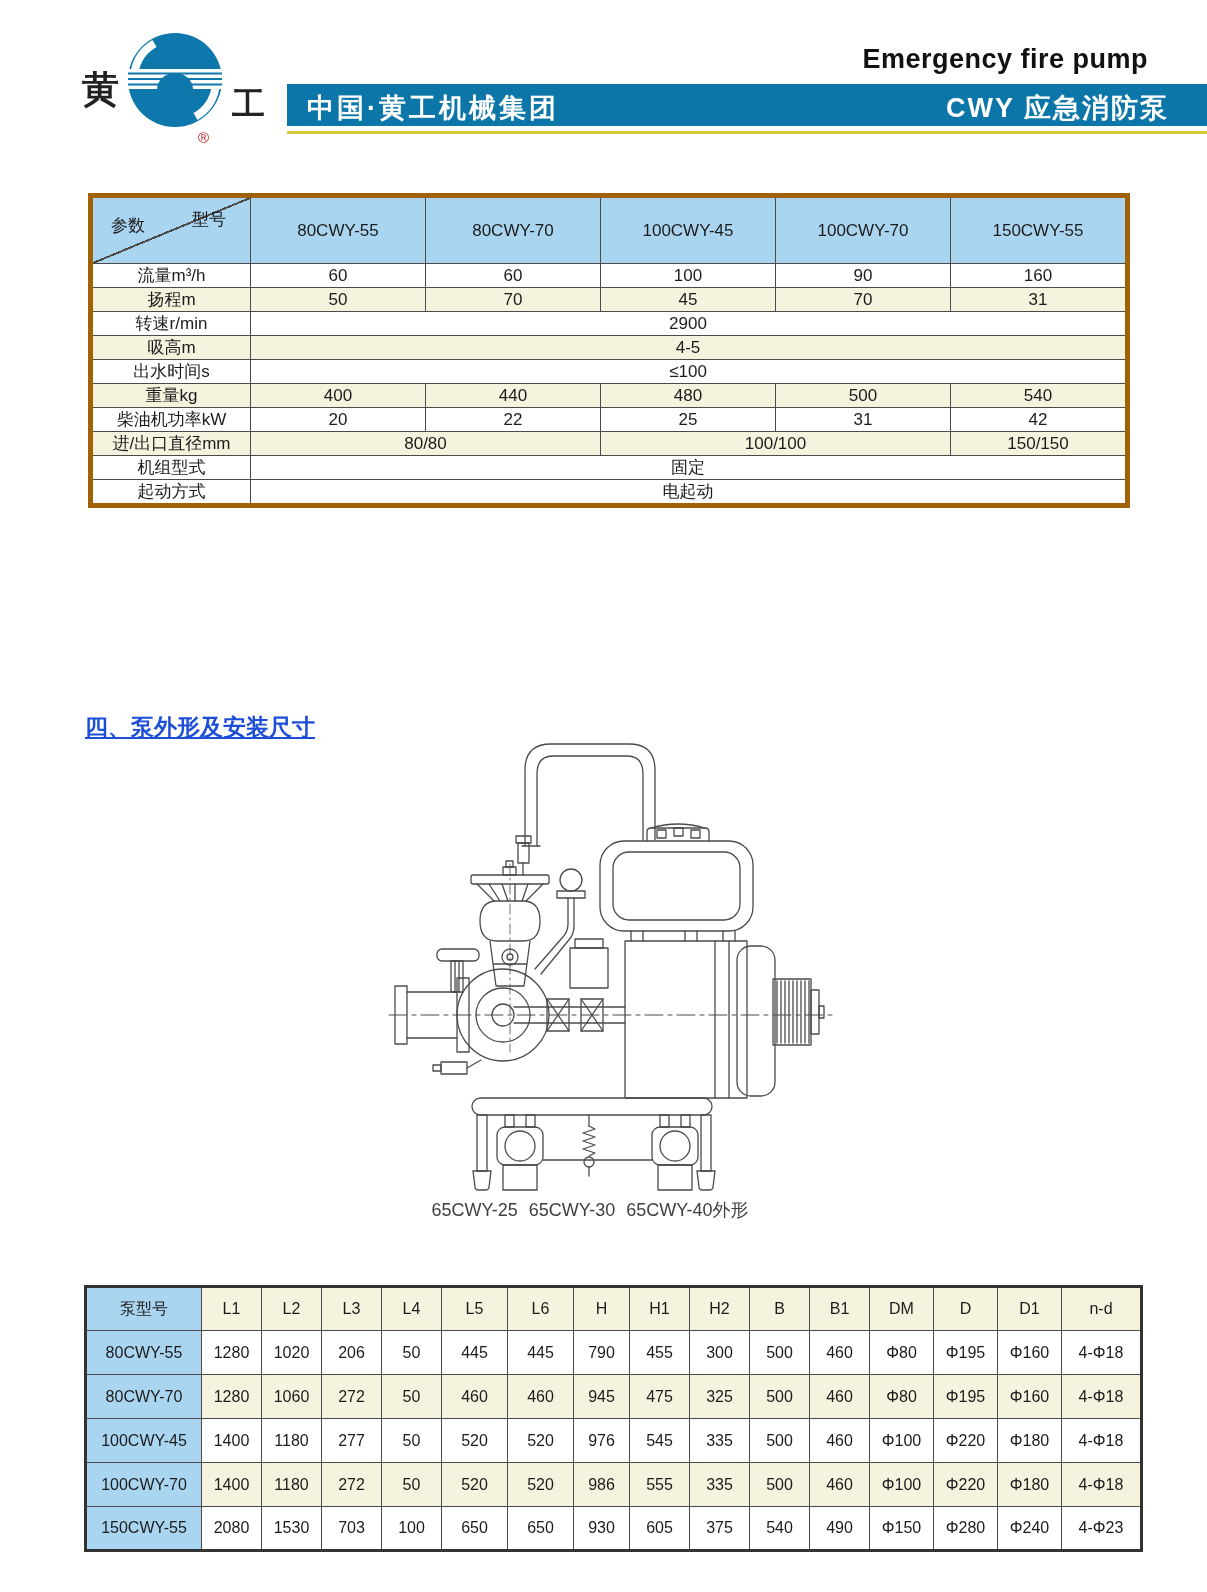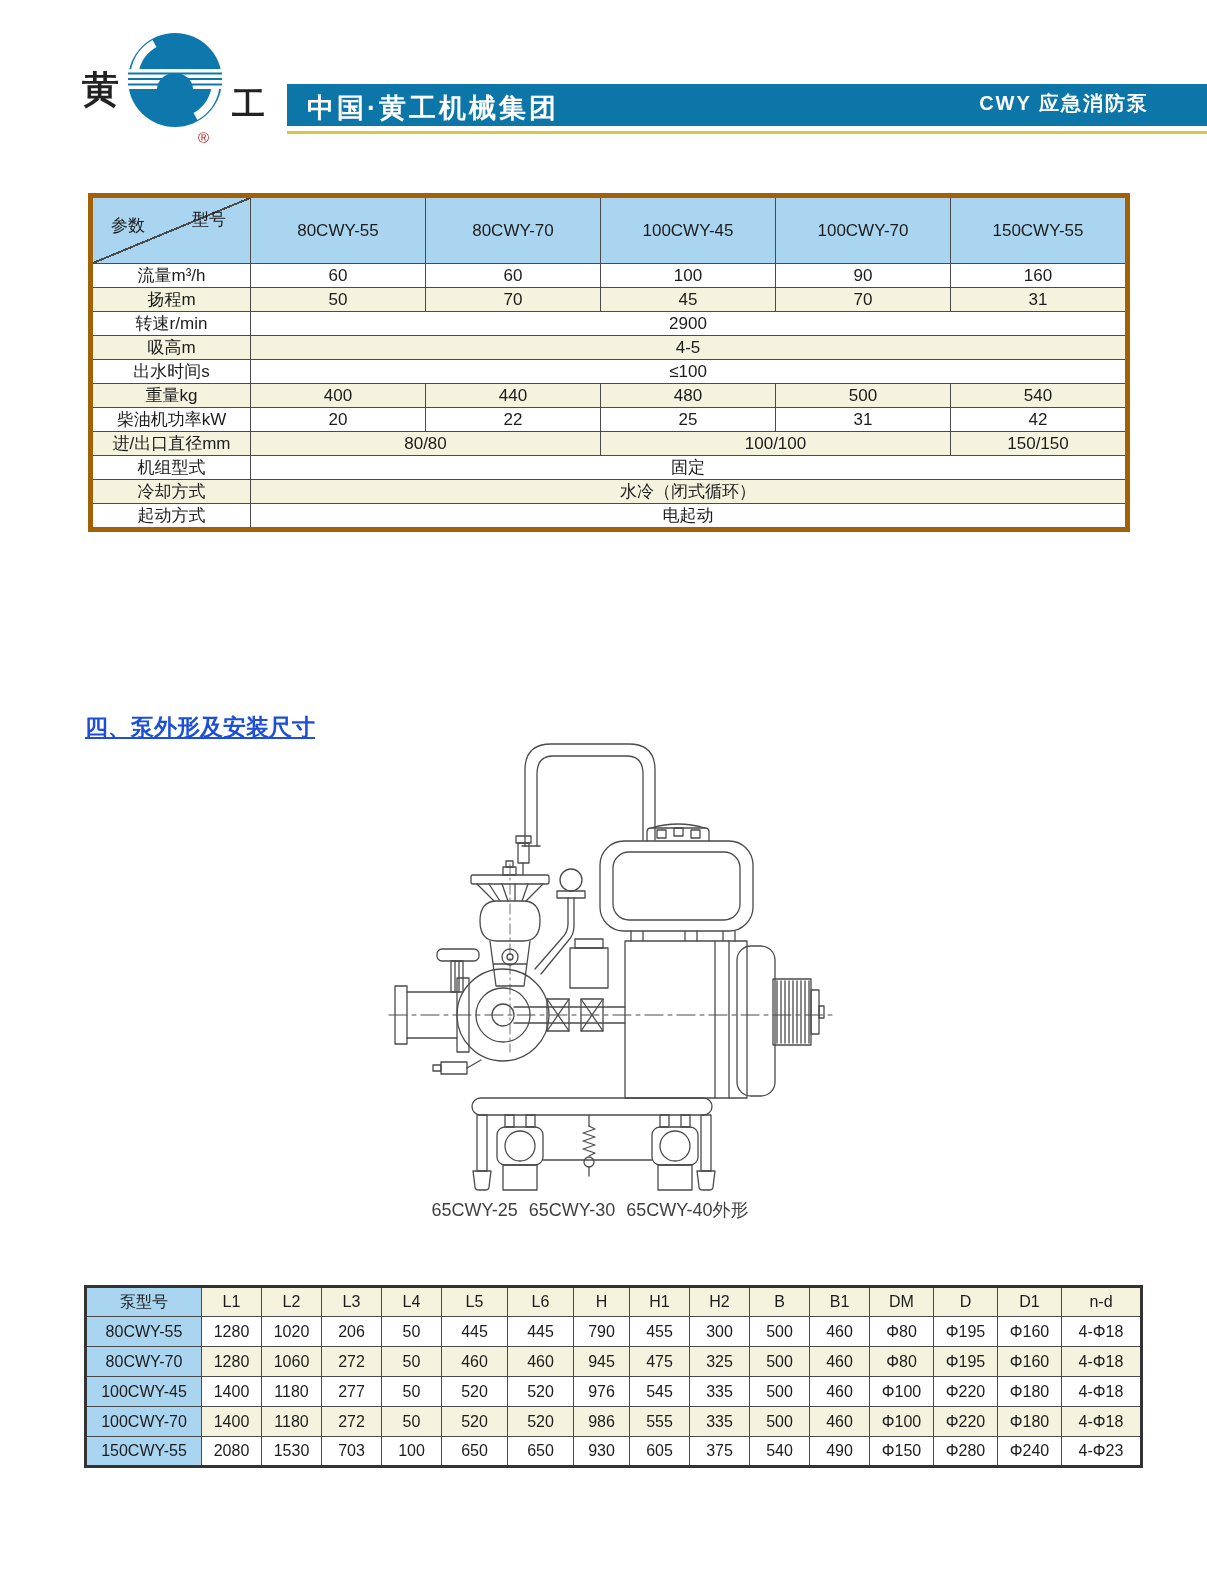--- a/index.html
+++ b/index.html
@@ -14,21 +14,21 @@
     color:#111; letter-spacing:0.5px;
   }
   .banner {
     position:absolute; left:287px; top:84px; right:0; height:42px;
     background:var(--banner-blue); color:#fff;
   }
   .banner-left {
     position:absolute; left:20px; top:6px; font-size:27px; font-weight:bold; letter-spacing:3px;
   }
   .banner-right {
-    position:absolute; right:58px; top:6px; font-size:20px; font-weight:bold; letter-spacing:2px;text-align:center;
+    position:absolute; right:38px; top:6px; font-size:27px; font-weight:bold; letter-spacing:2px;text-align:center;
   }
   .yellow-line {
     position:absolute; left:287px; right:0; top:131px; height:3px;
     background:var(--underline-yellow);
   }
   
   table { border-collapse:collapse; position:absolute; background:#fff; table-layout:fixed; }
   #spec-table { left:88px; top:193px; width:1037px; border:5px solid #a16207; }
   #spec-table td { border:1.6px solid var(--border-dark); text-align:center; font-size:17px; padding:0; }
   #spec-table tr { height:18px; }
@@ -45,41 +45,42 @@
   }
   .c-top    { position:absolute; top:10px; right:24px; font-size:17px; }
   .c-bottom { position:absolute; bottom:26px; left:18px; font-size:17px; }
   
   .section-title { position:absolute; left:85px; top:712px; font-size:23px; font-weight:bold; color:#1d4ed8;text-decoration:underline; }
   .drawing { position:absolute; left:385px; top:724px; width:460px; height:470px; }
   .caption { position:absolute; left:360px; top:1198px; width:460px; text-align:center; font-size:18px; word-spacing:6px; color:#404040; }
   
   #dim-table { left:84px; top:1285px; width:1056px; border:3px solid #333; }
   #dim-table td { border:1.6px solid var(--border-dark); text-align:center; font-size:16px; padding:0; }
-  #dim-table tr { height:30px; }
+  #dim-table tr { height:44px; }
 </style>
 </head>
 <body>
 
 <div class="page">
 
   <div class="logo-block">
     <svg width="200" height="125" viewBox="0 0 200 125">
       <text x="2" y="80" font-size="37" font-weight="bold" fill="#222">黄</text>
       <circle cx="95" cy="58" r="47" fill="#0e78ac"></circle>
       <path d="M74.5 21.5 A41 41 0 0 0 54.6 49.9" stroke="#fff" stroke-width="8" fill="none"></path>
       <path d="M135.4 66.1 A41 41 0 0 1 115.5 94.5" stroke="#fff" stroke-width="8" fill="none"></path>
       <rect x="46" y="47" width="98" height="20" fill="#fff"></rect>
       <path d="M48 51.5 H142 M48 57 H142 M48 62.5 H142" stroke="#0e78ac" stroke-width="2.2"></path>
       <path d="M77 67 A18 16 0 0 1 113 67 Z" fill="#0e78ac"></path>
       <text x="152" y="93" font-size="33" font-weight="bold" fill="#222">工</text>
       <text x="118" y="121" font-size="15" fill="#c42222">®</text>
     </svg>
   </div>
 
+  <div class="en-title">Emergency fire pump</div>
 
   <div class="banner">
     <span class="banner-left">中国·黄工机械集团</span>
     <span class="banner-right">CWY 应急消防泵</span>
   </div>
   <div class="yellow-line"></div>
 
   <table id="spec-table">
     <colgroup>
       <col style="width:160px">
@@ -149,24 +150,20 @@
           <td class="cream label">进/出口直径mm</td>
           <td class="cream" colspan="2">80/80</td>
           <td class="cream" colspan="2">100/100</td>
           <td class="cream">150/150</td>
         </tr>
         <tr>
           <td class="white label">机组型式</td>
           <td class="white" colspan="5">固定</td>
         </tr>
         <tr>
-          <td class="cream label">冷却方式</td>
-          <td class="cream" colspan="5">水冷（闭式循环）</td>
-        </tr>
-        <tr>
           <td class="white label">起动方式</td>
           <td class="white" colspan="5">电起动</td>
         </tr>
       </tbody>
   </table>
 
   <div class="section-title">四、泵外形及安装尺寸</div>
 
   <div class="drawing">
     <svg width="460" height="470" viewBox="0 0 460 470">

